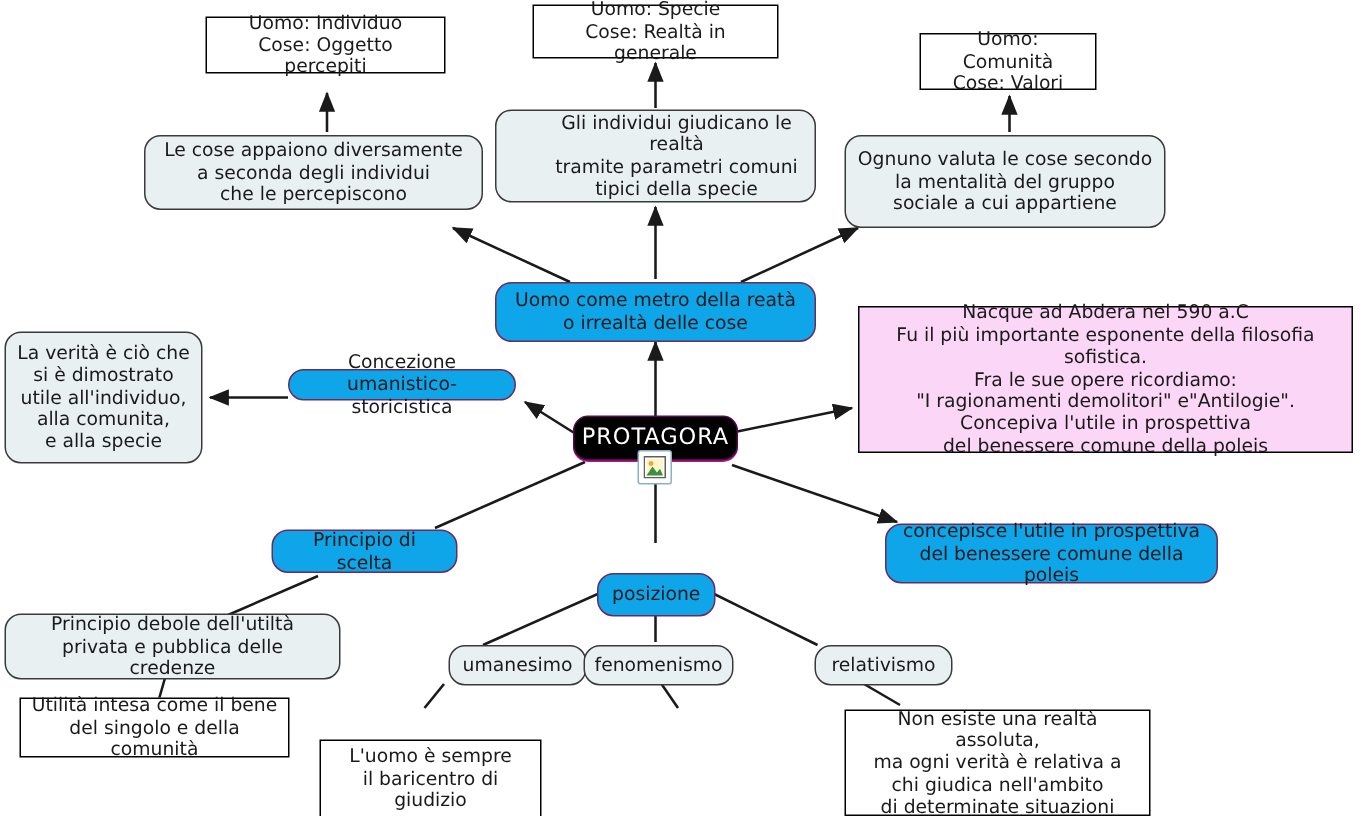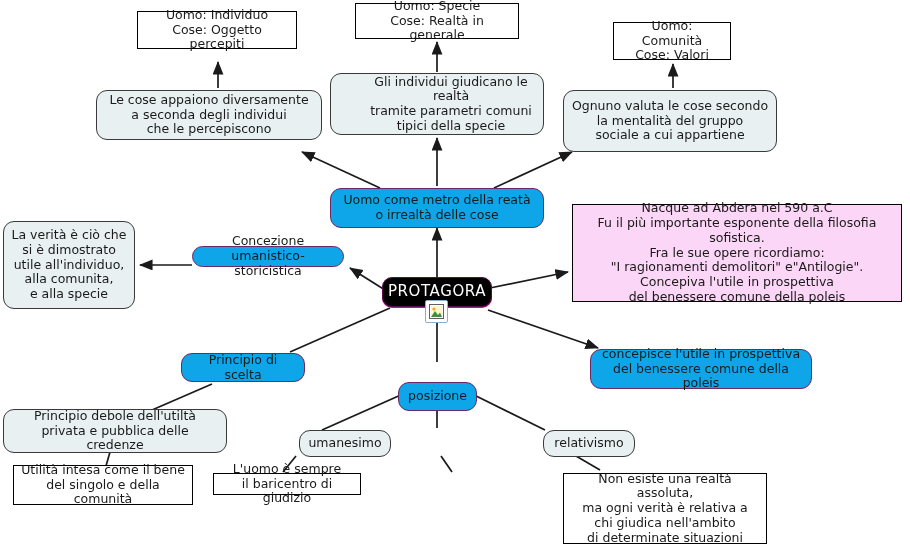--- a/index.html
+++ b/index.html
@@ -143,24 +143,25 @@
   <div class="node pk" style="left:398px;top:382px;width:79px;height:29px;">posizione</div>
 
   <div class="node rb" style="left:3px;top:409px;width:224px;height:44px;">Principio debole dell'utiltà
 privata e pubblica delle credenze</div>
 
   <div class="node sq" style="left:13px;top:465px;width:180px;height:40px;">Utilità intesa come il bene
 del singolo e della comunità</div>
 
   <div class="node rb" style="left:267px;top:430px;width:92px;height:27px;margin-left:32px;">umanesimo</div>
 
+  <div class="node rb" style="left:389px;top:430px;width:100px;height:27px;">fenomenismo</div>
 
   <div class="node rb" style="left:518px;top:430px;width:92px;height:27px;margin-left:25px;">relativismo</div>
 
-  <div class="node sq" style="left:213px;top:473px;width:148px;height:22px;">L'uomo è sempre
+  <div class="node sq" style="left:213px;top:493px;width:148px;height:52px;">L'uomo è sempre
 il baricentro di giudizio</div>
 
 
   <div class="node sq" style="left:563px;top:473px;width:204px;height:71px;">Non esiste una realtà assoluta,
 ma ogni verità è relativa a
 chi giudica nell'ambito
 di determinate situazioni</div>
 
 </div>
 

